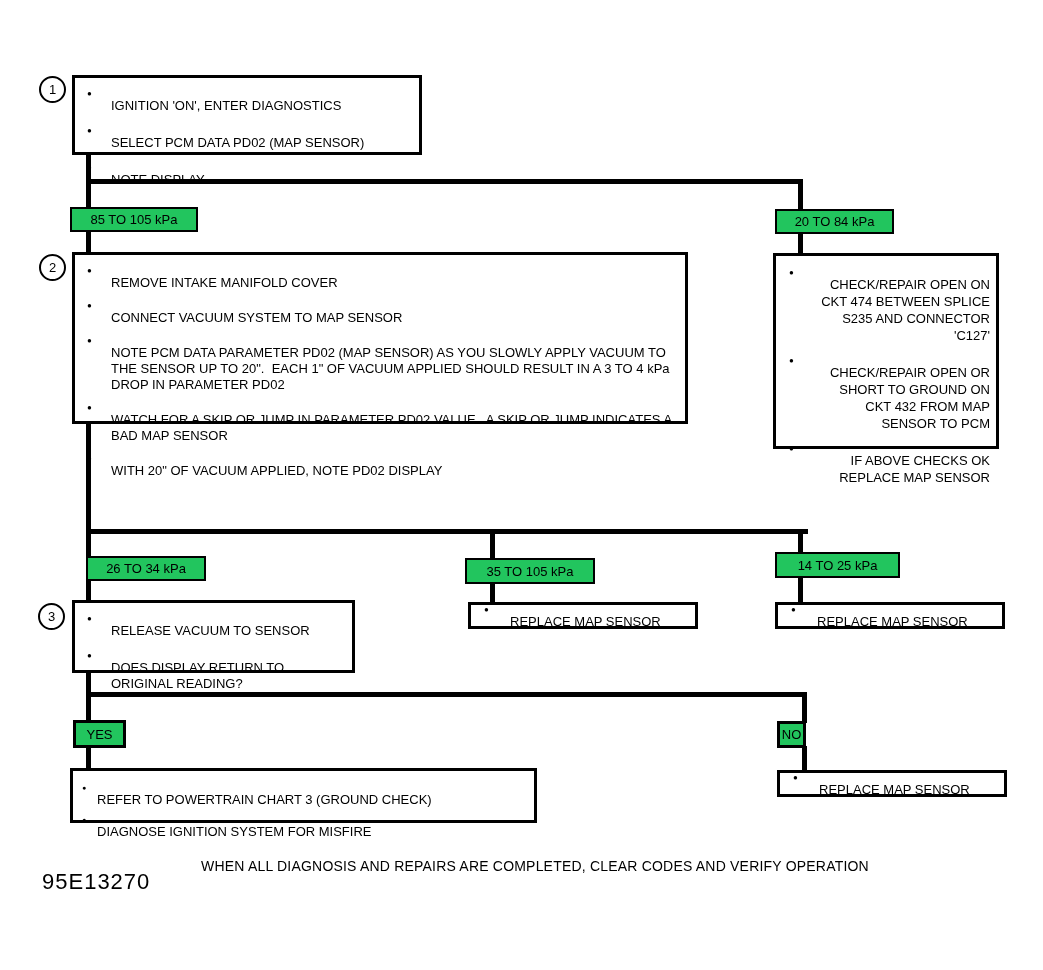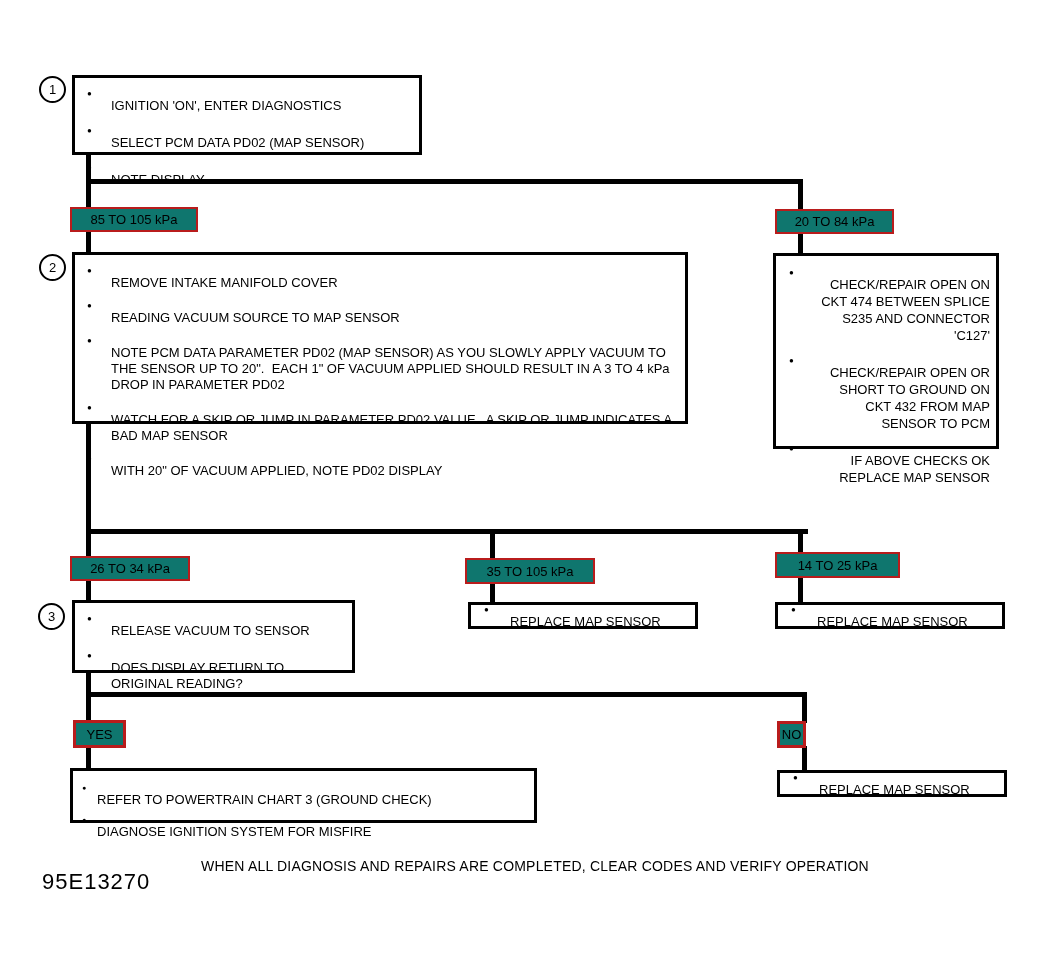--- a/index.html
+++ b/index.html
@@ -48,22 +48,22 @@
     margin-top: 12px;
   }
   .wide-col .dot { flex: 0 0 28px; line-height: 17px; }
   .wide-col .btxt { line-height: 17px; text-align: right; }
   .mid-col .dot { flex: 0 0 26px; }
   .tight .dot { flex: 0 0 15px; font-size: 7px; line-height: 17px; }
   .tight .btxt { line-height: 17px; }
   .tag {
     position: absolute;
     box-sizing: border-box;
-    border: 2px solid #b91c1c;
-    background: #0f766e;
+    border: 2px solid #000000;
+    background: #22c55e;
     display: flex;
     align-items: center;
     justify-content: center;
     font-size: 13px;
   }
   .tag3 { border-width: 3px; }
   .badge {
     position: absolute;
     box-sizing: border-box;
     width: 27px;
@@ -139,21 +139,21 @@
   <div class="tag" style="left:70px;top:207px;width:128px;height:25px">85 TO 105 kPa</div>
   <div class="tag" style="left:775px;top:209px;width:119px;height:25px">20 TO 84 kPa</div>
 
   <div class="box blist g7" style="left:72px;top:252px;width:616px;height:172px">
       <div class="bullet-row">
         <span class="dot">●</span>
         <span class="btxt">REMOVE INTAKE MANIFOLD COVER</span>
       </div>
       <div class="bullet-row">
         <span class="dot">●</span>
-        <span class="btxt">READING VACUUM SOURCE TO MAP SENSOR</span>
+        <span class="btxt">CONNECT VACUUM SYSTEM TO MAP SENSOR</span>
       </div>
       <div class="bullet-row">
         <span class="dot">●</span>
         <span class="btxt">NOTE PCM DATA PARAMETER PD02 (MAP SENSOR) AS YOU SLOWLY APPLY VACUUM TO THE SENSOR UP TO 20".  EACH 1" OF VACUUM APPLIED SHOULD RESULT IN A 3 TO 4 kPa DROP IN PARAMETER PD02</span>
       </div>
       <div class="bullet-row">
         <span class="dot">●</span>
         <span class="btxt">WATCH FOR A SKIP OR JUMP IN PARAMETER PD02 VALUE.  A SKIP OR JUMP INDICATES A BAD MAP SENSOR</span>
       </div>
       <div class="bullet-row">
@@ -170,21 +170,21 @@
       <div class="bullet-row">
         <span class="dot">●</span>
         <span class="btxt">CHECK/REPAIR OPEN OR SHORT TO GROUND ON CKT 432 FROM MAP SENSOR TO PCM</span>
       </div>
       <div class="bullet-row">
         <span class="dot">●</span>
         <span class="btxt">IF ABOVE CHECKS OK REPLACE MAP SENSOR</span>
       </div>
     </div>
 
-  <div class="tag" style="left:70px;top:556px;width:120px;height:25px">26 TO 34 kPa</div>
+  <div class="tag" style="left:86px;top:556px;width:120px;height:25px">26 TO 34 kPa</div>
   <div class="tag" style="left:465px;top:558px;width:130px;height:26px">35 TO 105 kPa</div>
   <div class="tag" style="left:775px;top:552px;width:125px;height:26px">14 TO 25 kPa</div>
 
   <div class="box blist g9" style="left:72px;top:600px;width:283px;height:73px">
       <div class="bullet-row">
         <span class="dot">●</span>
         <span class="btxt">RELEASE VACUUM TO SENSOR</span>
       </div>
       <div class="bullet-row">
         <span class="dot">●</span>

